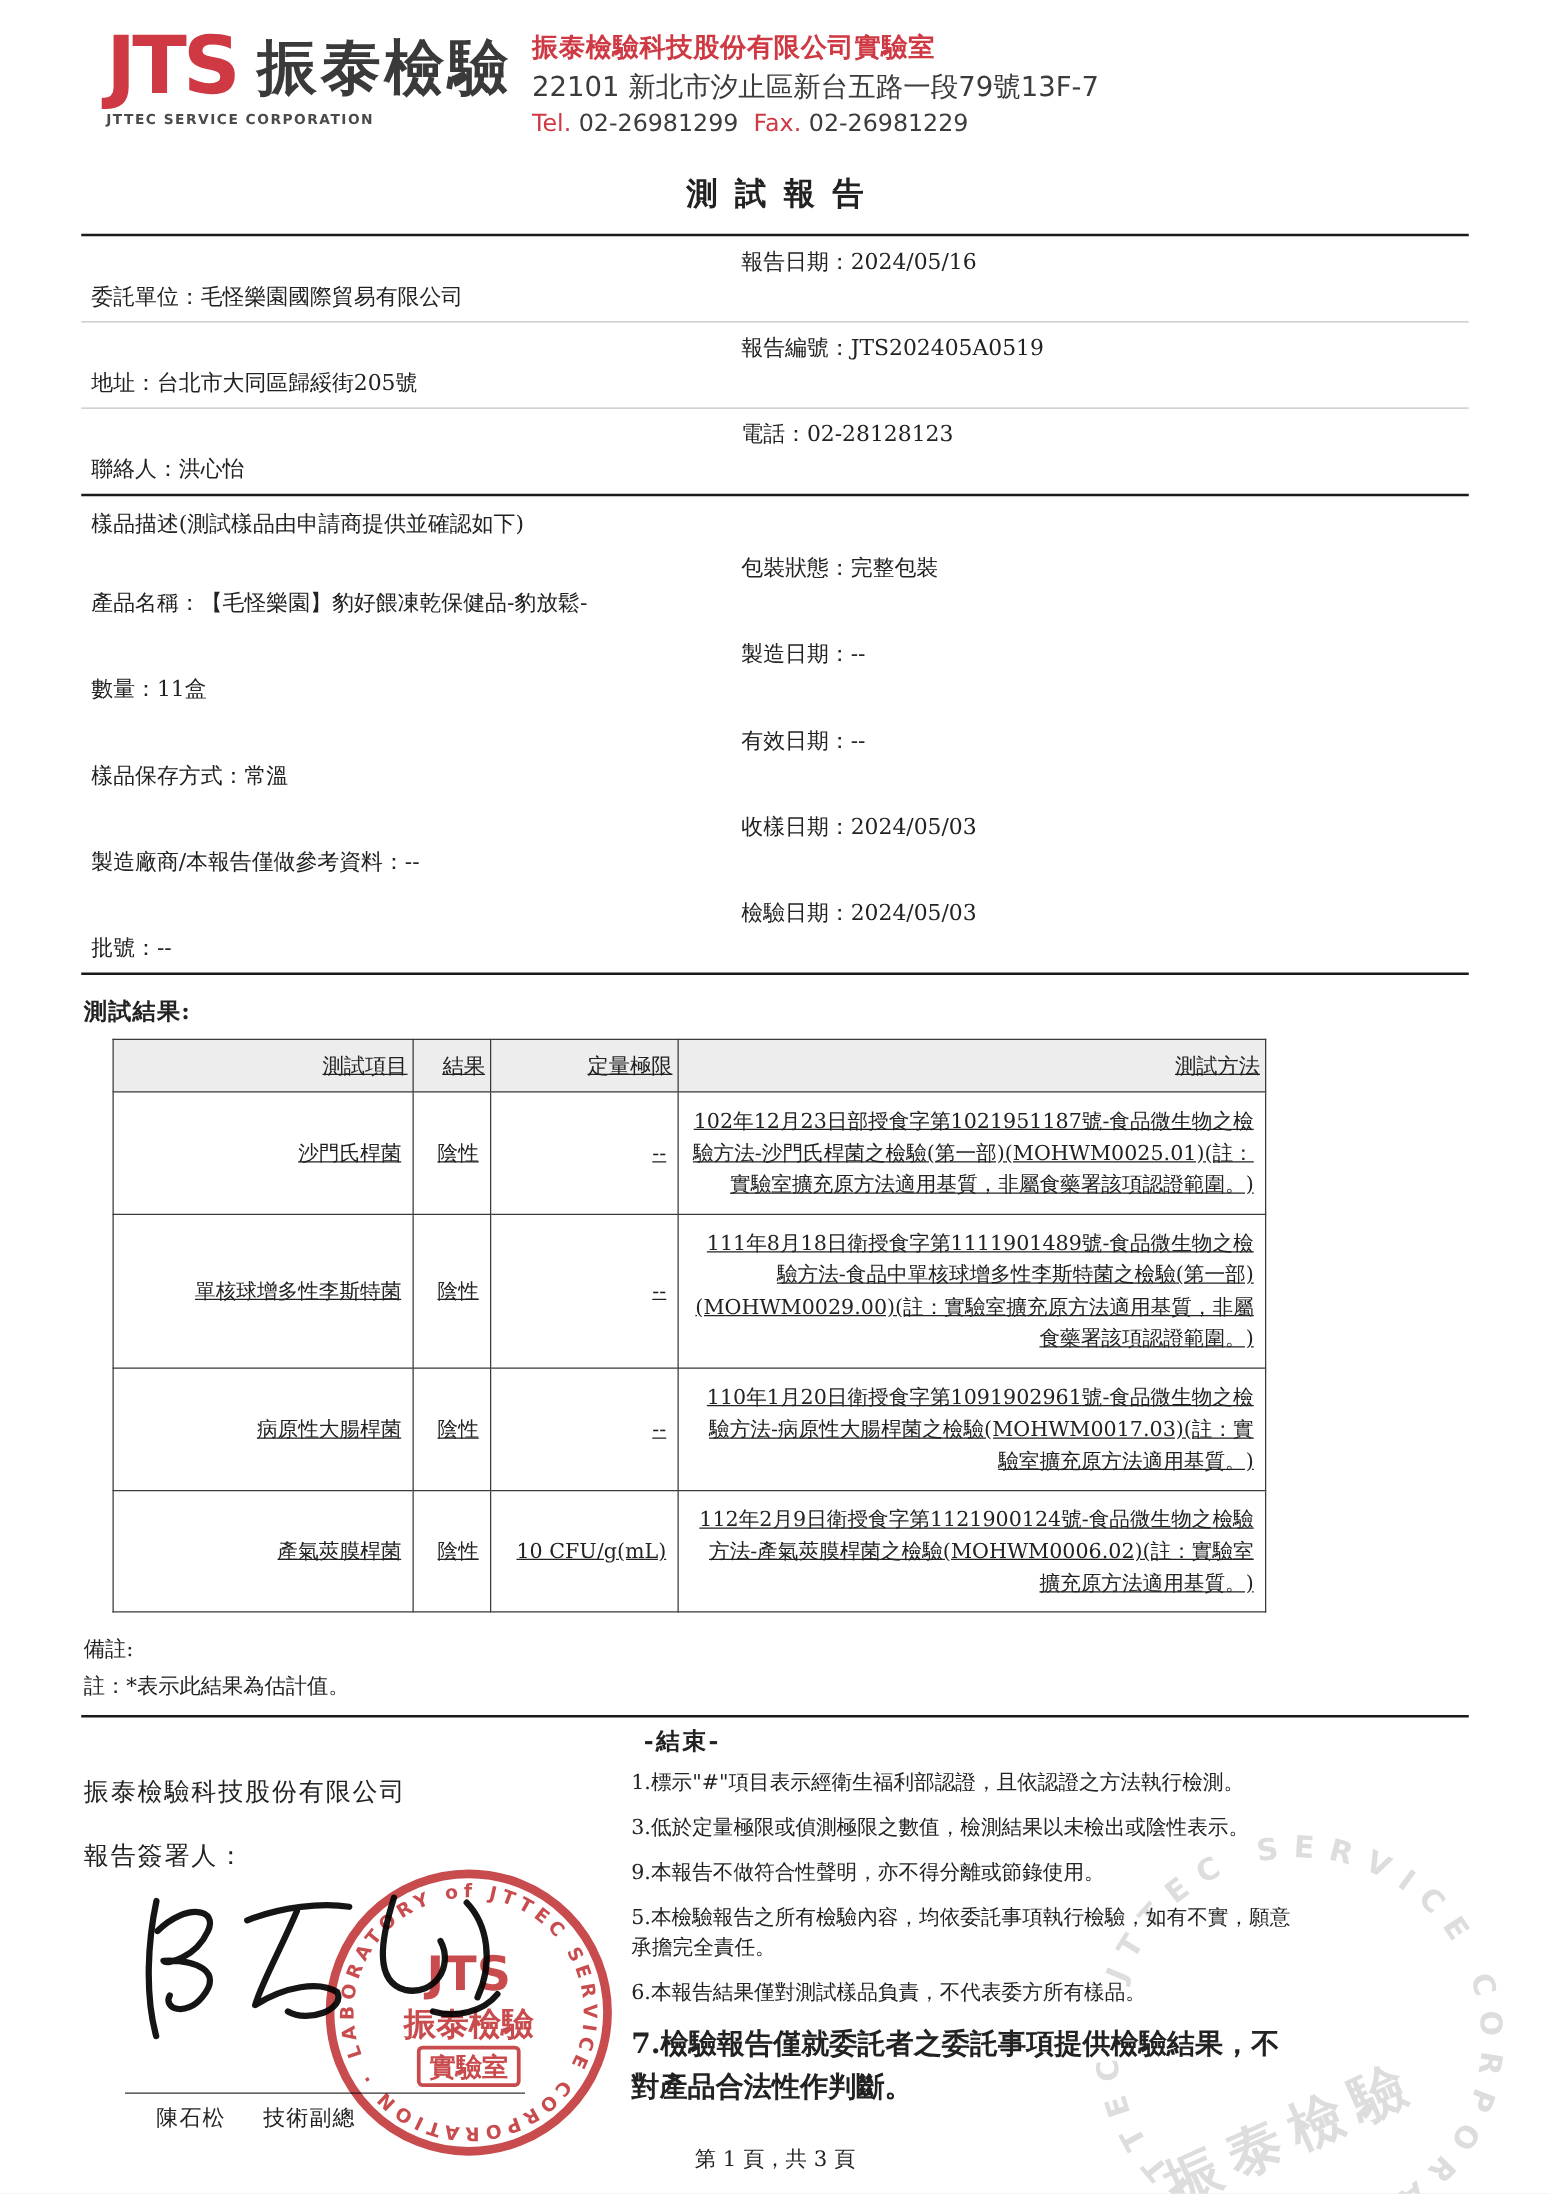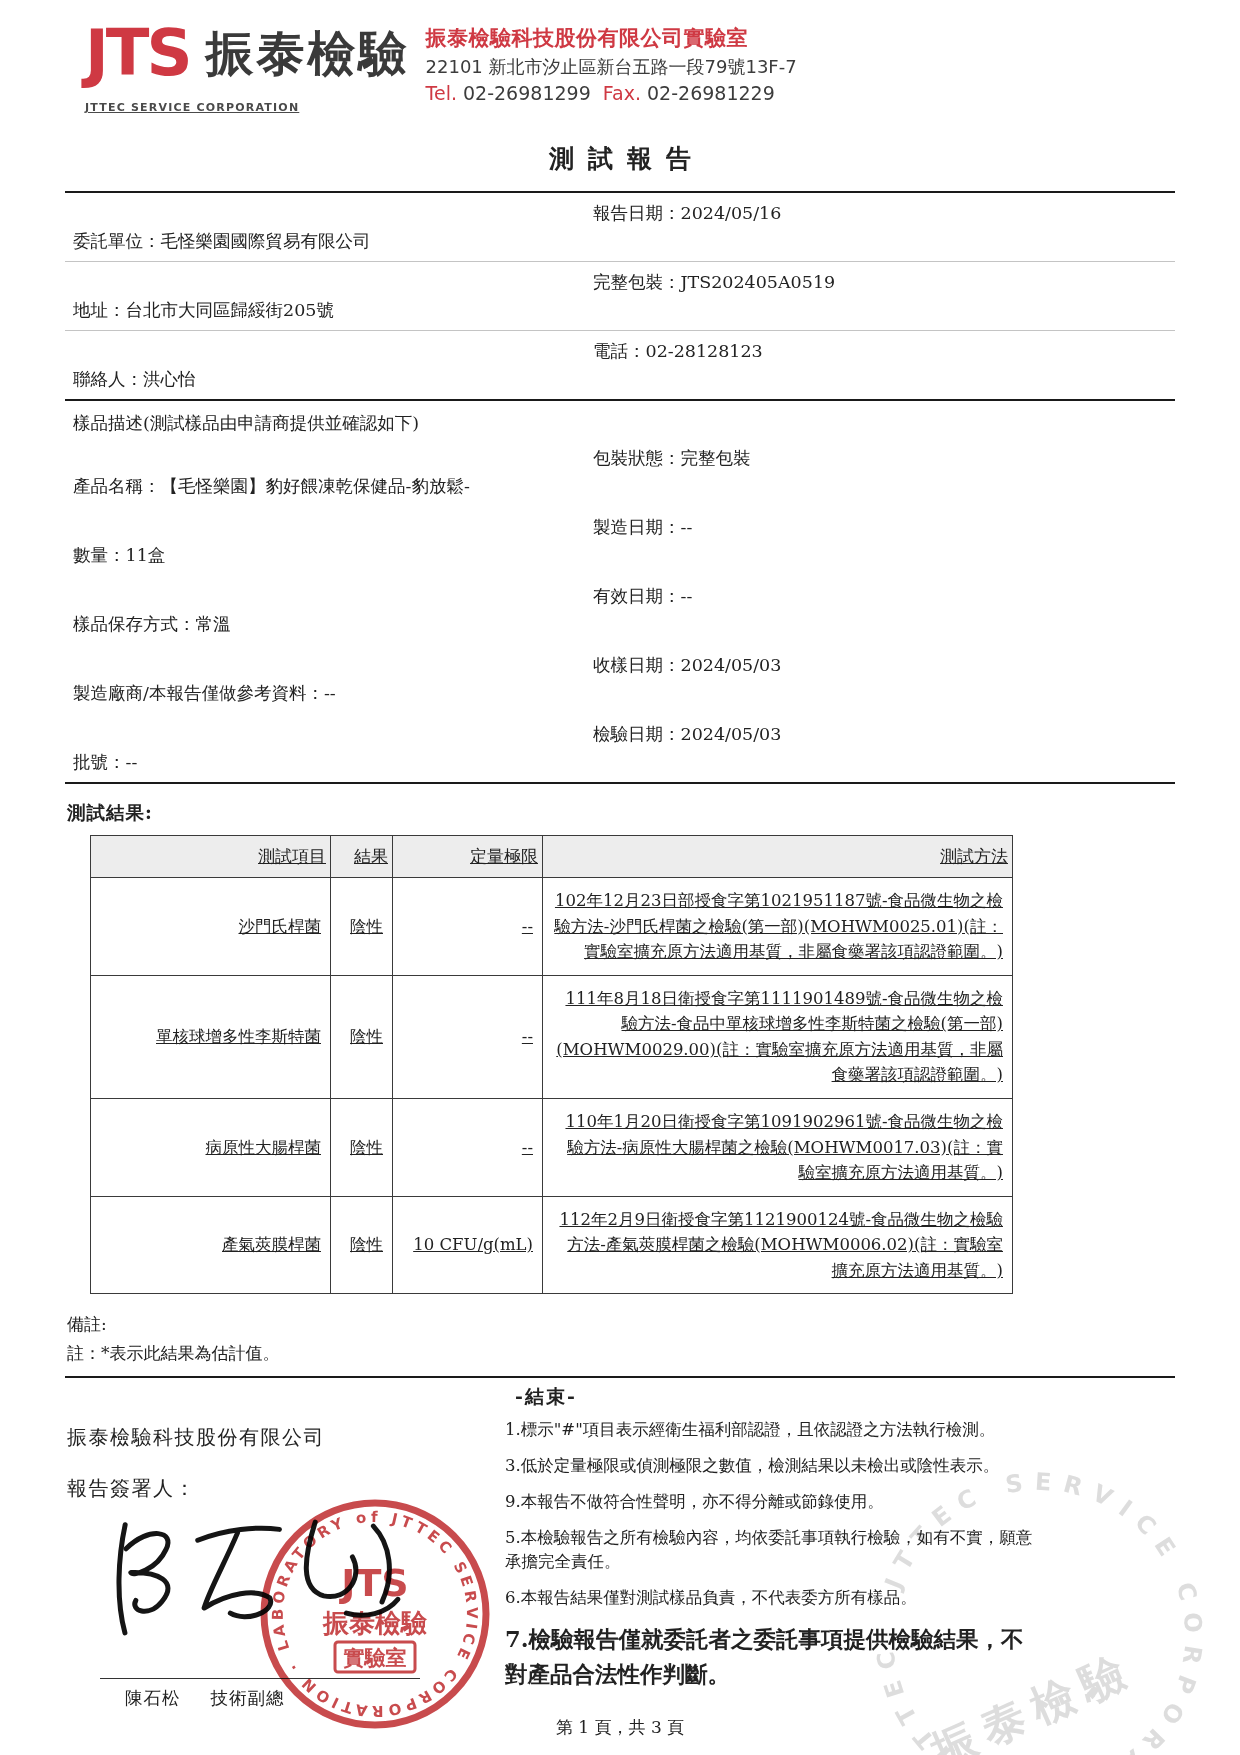--- a/index.html
+++ b/index.html
@@ -8,24 +8,24 @@
   .page { position:relative; width:1240px; height:1755px; background:#fff; margin:0 auto; overflow:hidden; }
   .red { color:#cf3943; }
 
   
   .header { display:flex; align-items:flex-start; padding:20px 60px 6px 85px;
             font-family:"DejaVu Sans","Liberation Sans",sans-serif; }
   .logo-left { display:flex; flex-direction:column; }
   .logo-row { display:flex; align-items:center; }
   .logo-jts { font-weight:800; font-size:64px; line-height:0.95; letter-spacing:-3px; color:#cf3943; }
   .logo-cn  { font-size:48px; font-weight:700; color:#3a3a3a; margin:2px 0 0 16px; letter-spacing:3px; }
-  .logo-sub { font-size:11px; font-weight:700; letter-spacing:1.2px; color:#4a4a4a; margin-top:15px; white-space:nowrap;text-decoration:underline; }
+  .logo-sub { font-size:11px; font-weight:700; letter-spacing:1.2px; color:#4a4a4a; margin-top:3px; white-space:nowrap; }
   .company-block { margin-left:16px; padding-top:4px; }
   .company-name { font-size:21px; font-weight:700; color:#cf3943; letter-spacing:0.5px; }
-  .company-address { font-size:18px; color:#3c3c3c; margin-top:3px; }
+  .company-address { font-size:22px; color:#3c3c3c; margin-top:3px; }
   .company-tel { font-size:19px; color:#3c3c3c; margin-top:3px; }
   .company-tel .red { font-weight:400; }
 
   
   .content { padding:0 65px; }
   .doc-title { text-align:center; font-size:25px; font-weight:700; letter-spacing:14px; text-indent:14px; margin-top:22px; }
   .rule { border:none; border-top:2.5px solid #1a1a1a; }
   .rule.top { margin-top:16px; }
   .rule.pre-closing { border-top-width:2px; margin-top:8px; }
 
@@ -93,21 +93,21 @@
     <div class="doc-title">測試報告</div>
     <hr class="rule top">
 
     <section class="client-rows">
       <div class="info-row">
         <span class="col-left">委託單位：毛怪樂園國際貿易有限公司</span>
         <span class="col-right">報告日期：2024/05/16</span>
       </div>
       <div class="info-row">
         <span class="col-left">地址：台北市大同區歸綏街205號</span>
-        <span class="col-right">完整包裝：JTS202405A0519</span>
+        <span class="col-right">報告編號：JTS202405A0519</span>
       </div>
       <div class="info-row">
         <span class="col-left">聯絡人：洪心怡</span>
         <span class="col-right">電話：02-28128123</span>
       </div>
     </section>
     <hr class="rule">
 
     <section class="sample-section">
       <div class="sample-heading">樣品描述(測試樣品由申請商提供並確認如下)</div>

